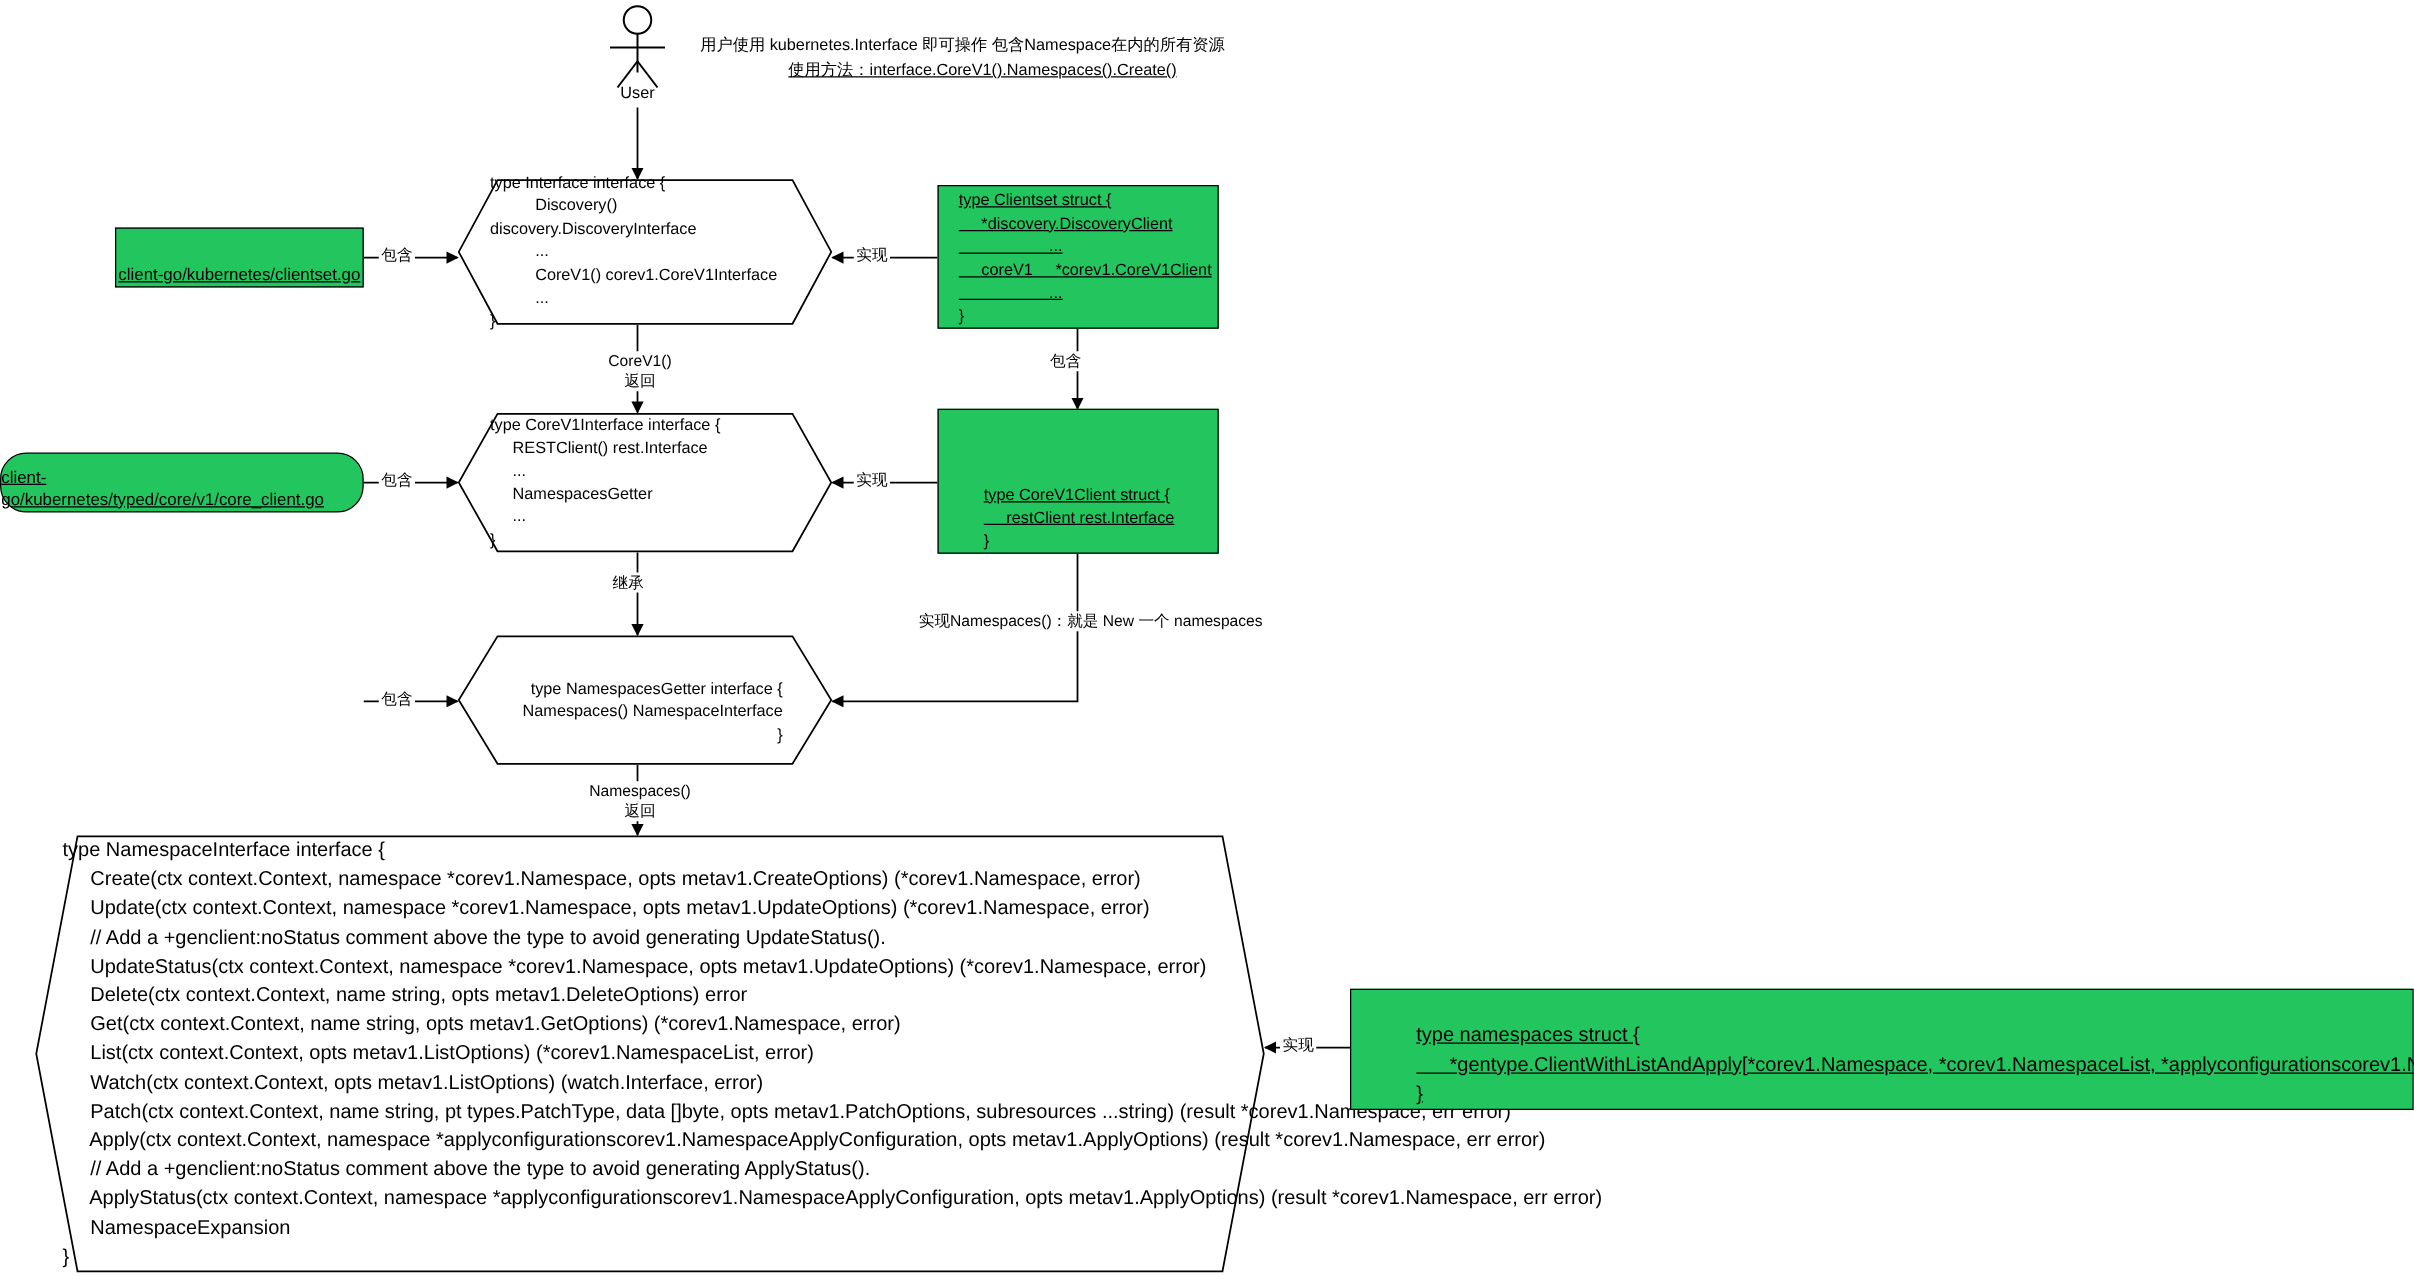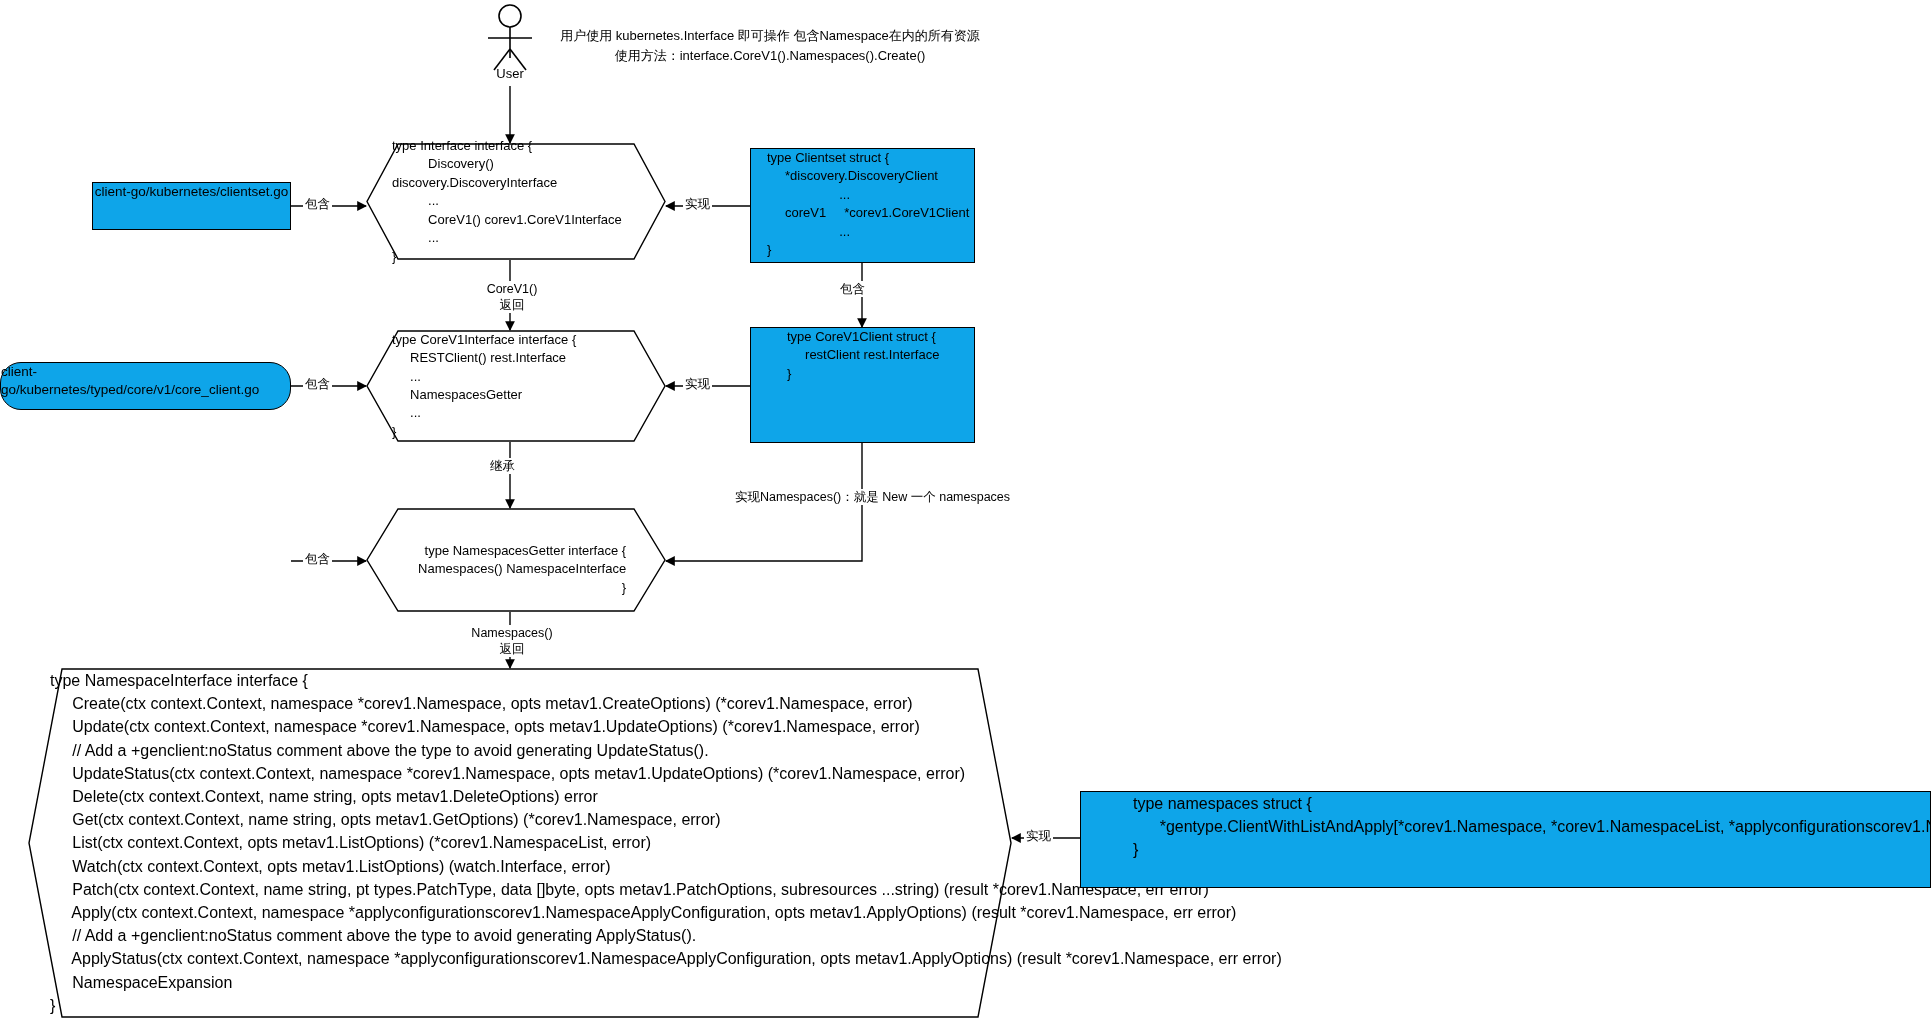--- a/index.html
+++ b/index.html
@@ -9,23 +9,23 @@
     color:#000000;
   }
   .canvas{position:absolute;left:0;top:0;width:1931px;height:1021px;}
   svg.wires{position:absolute;left:0;top:0;width:1931px;height:1021px;pointer-events:none;}
 
   
   .abs{position:absolute;box-sizing:border-box;}
 
   
   .rect{
-    border:1.3px solid #000;background:#0ea5e9;
-    display:flex;align-items:flex-start;justify-content:center;
-    font-size:13.5px;line-height:1.35;
+    border:1.3px solid #000;background:#22c55e;
+    display:flex;align-items:flex-end;justify-content:center;
+    font-size:13.5px;line-height:1.35;text-decoration:underline;
   }
   .rect.left-pad{justify-content:flex-start;}
 
   
   .hexwrap{position:absolute;}
   .hexwrap svg{position:absolute;left:0;top:0;overflow:visible;}
   .hexwrap .hextext{
     position:absolute;left:0;top:0;width:100%;height:100%;
     display:flex;align-items:center;
     font-size:13.5px;line-height:1.42;white-space:pre;
@@ -93,21 +93,21 @@
     <path d="M 862 443 L 862 561 L 666 561" stroke="#000" stroke-width="1.4" fill="none" marker-end="url(#arrow)"></path>
 
     <line x1="510" y1="612" x2="510" y2="668" stroke="#000" stroke-width="1.4" marker-end="url(#arrow)"></line>
 
     <line x1="1080" y1="838" x2="1012" y2="838" stroke="#000" stroke-width="1.4" marker-end="url(#arrow)"></line>
   </svg>
 
   <div class="actor-label" style="left:470px;top:66px;width:80px;">User</div>
 
   <div class="note" style="left:560px;top:26px;width:420px;">用户使用 kubernetes.Interface 即可操作 包含Namespace在内的所有资源</div>
-  <div class="note" style="left:560px;top:46px;width:420px;">使用方法：interface.CoreV1().Namespaces().Create()</div>
+  <div class="note" style="left:576px;top:46px;width:420px;text-decoration:underline;">使用方法：interface.CoreV1().Namespaces().Create()</div>
 
   <div class="abs rect" style="left:92px;top:182px;width:199px;height:48px;">
     <span>client-go/kubernetes/clientset.go</span>
   </div>
 
   <div class="abs rect" style="left:0px;top:362px;width:291px;height:48px;border-radius:21px;">
     <span>client-go/kubernetes/typed/core/v1/core_client.go</span>
   </div>
 
 

